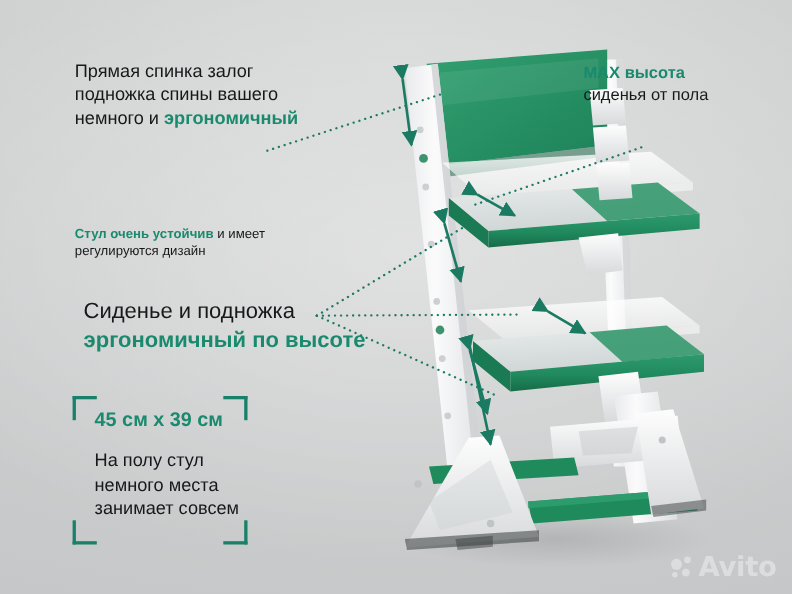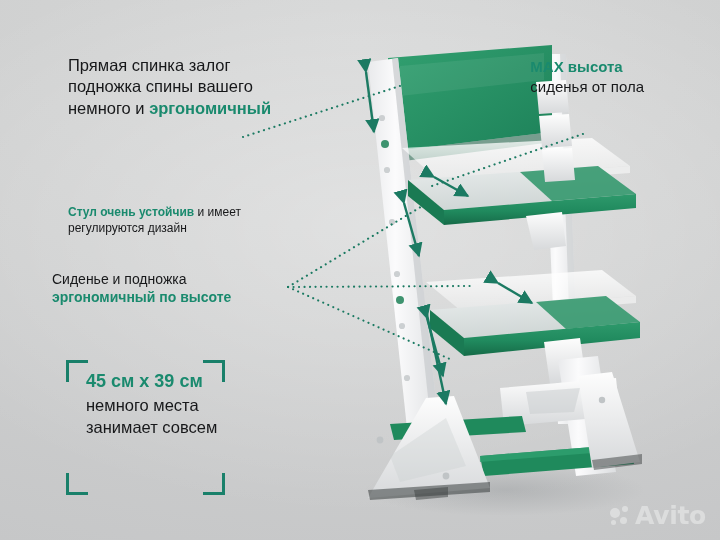--- a/index.html
+++ b/index.html
@@ -19,26 +19,26 @@
   }
 
   
   .tblock{position:absolute;line-height:1.30;}
   .tline{white-space:nowrap;}
   .dark{color:#17181a;font-weight:400;}
   .accent{color:#1a8a6e;font-weight:700;}
 
   #txt-backrest{left:68px;top:55px;font-size:16.5px;}
   #txt-stable{left:68px;top:186px;font-size:12px;margin-top:19px;}
-  #txt-adjust{left:52px;top:270px;font-size:14px;}
+  #txt-adjust{left:76px;top:270px;font-size:20px;}
 
   #txt-maxheight{right:76px;top:57px;font-size:15px;text-align:left;}
 
   #txt-footprint{left:86px;top:370px;font-size:16.5px;}
-  #txt-footprint .big{font-size:18px;font-weight:700;color:#1a8a6e;margin-bottom:2px;}
+  #txt-footprint .big{font-size:18px;font-weight:700;color:#1a8a6e;margin-bottom:16px;}
 
   
   .bracket{position:absolute;width:22px;height:22px;}
   .bracket i{position:absolute;background:#19806a;display:block;}
   .bracket i.h{height:3px;width:22px;}
   .bracket i.v{width:3px;height:22px;}
   #br-tl{left:66px;top:360px;}
   #br-tl i.h{left:0;top:0;}      #br-tl i.v{left:0;top:0;}
   #br-tr{left:203px;top:360px;}
   #br-tr i.h{right:0;top:0;}     #br-tr i.v{right:0;top:0;}
@@ -256,20 +256,21 @@
       <i class="h"></i>
       <i class="v"></i>
     </div>
   <div class="bracket" id="br-br">
       <i class="h"></i>
       <i class="v"></i>
     </div>
 
   <div class="tblock" id="txt-footprint">
     <div class="tline big">45 см x 39 см</div>
+    <div class="tline dark">На полу стул</div>
     <div class="tline dark">немного места</div>
     <div class="tline dark">занимает совсем</div>
   </div>
 
   <div id="avito">
     <span class="mark">
       <b class="d1"></b>
         <b class="d2"></b>
         <b class="d3"></b>
         <b class="d4"></b>

